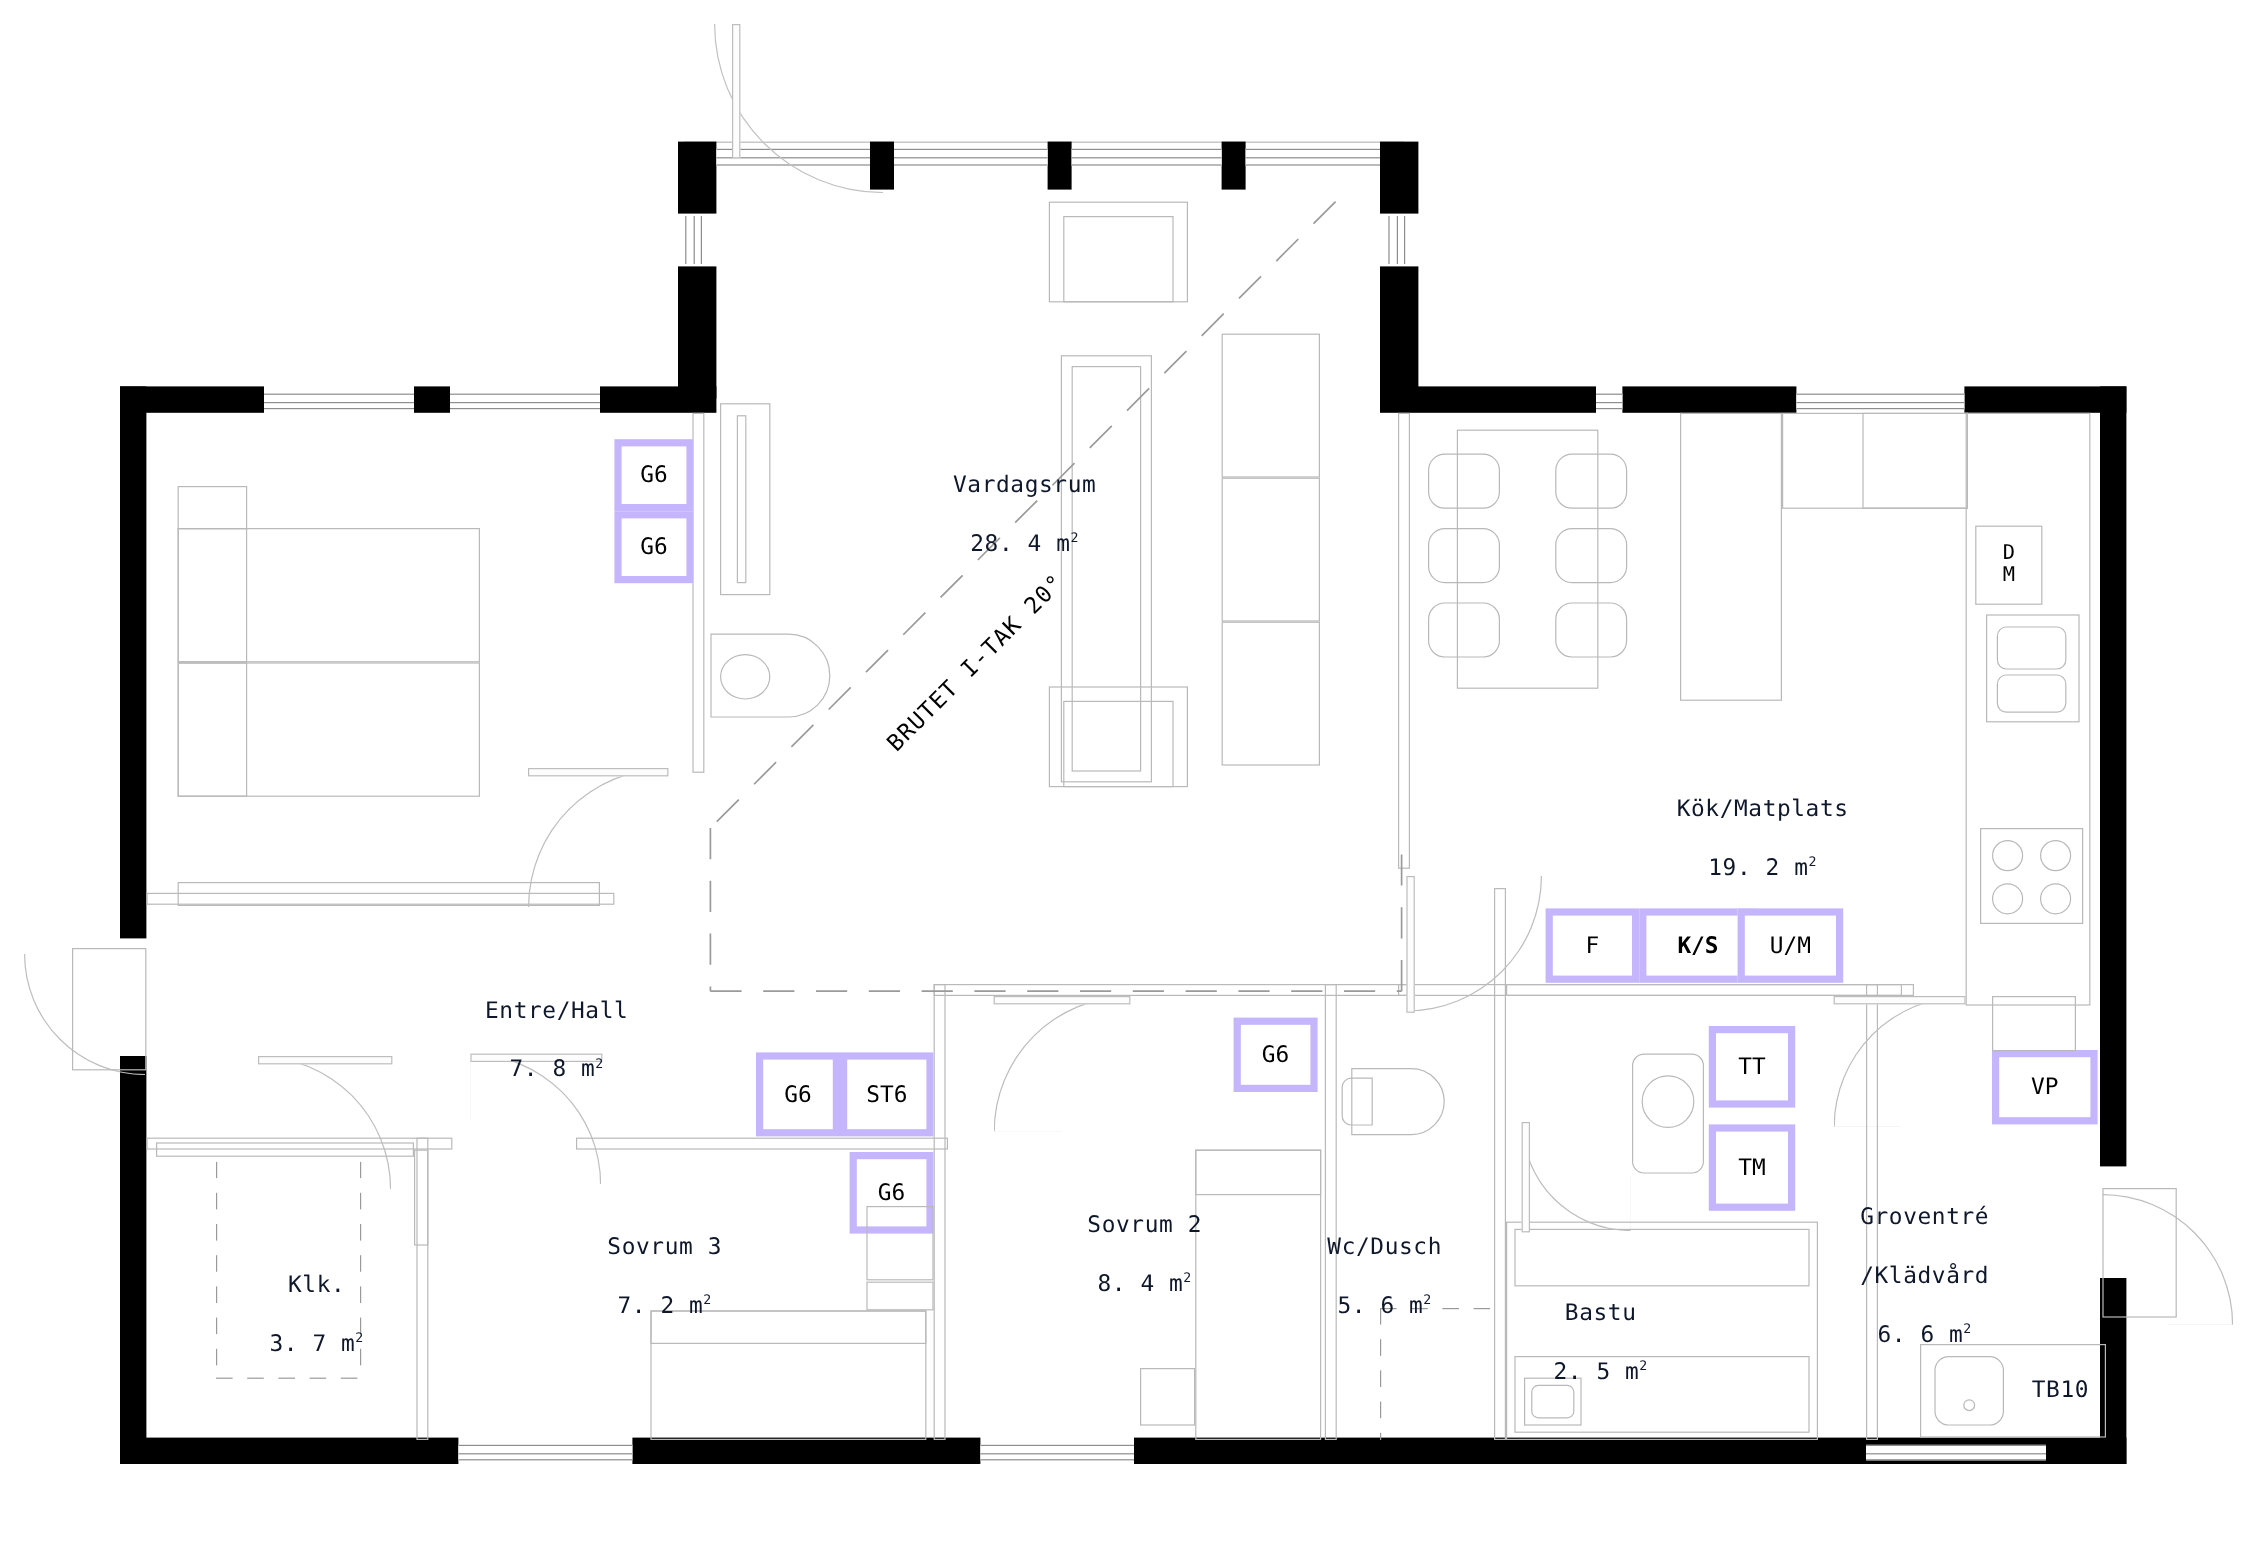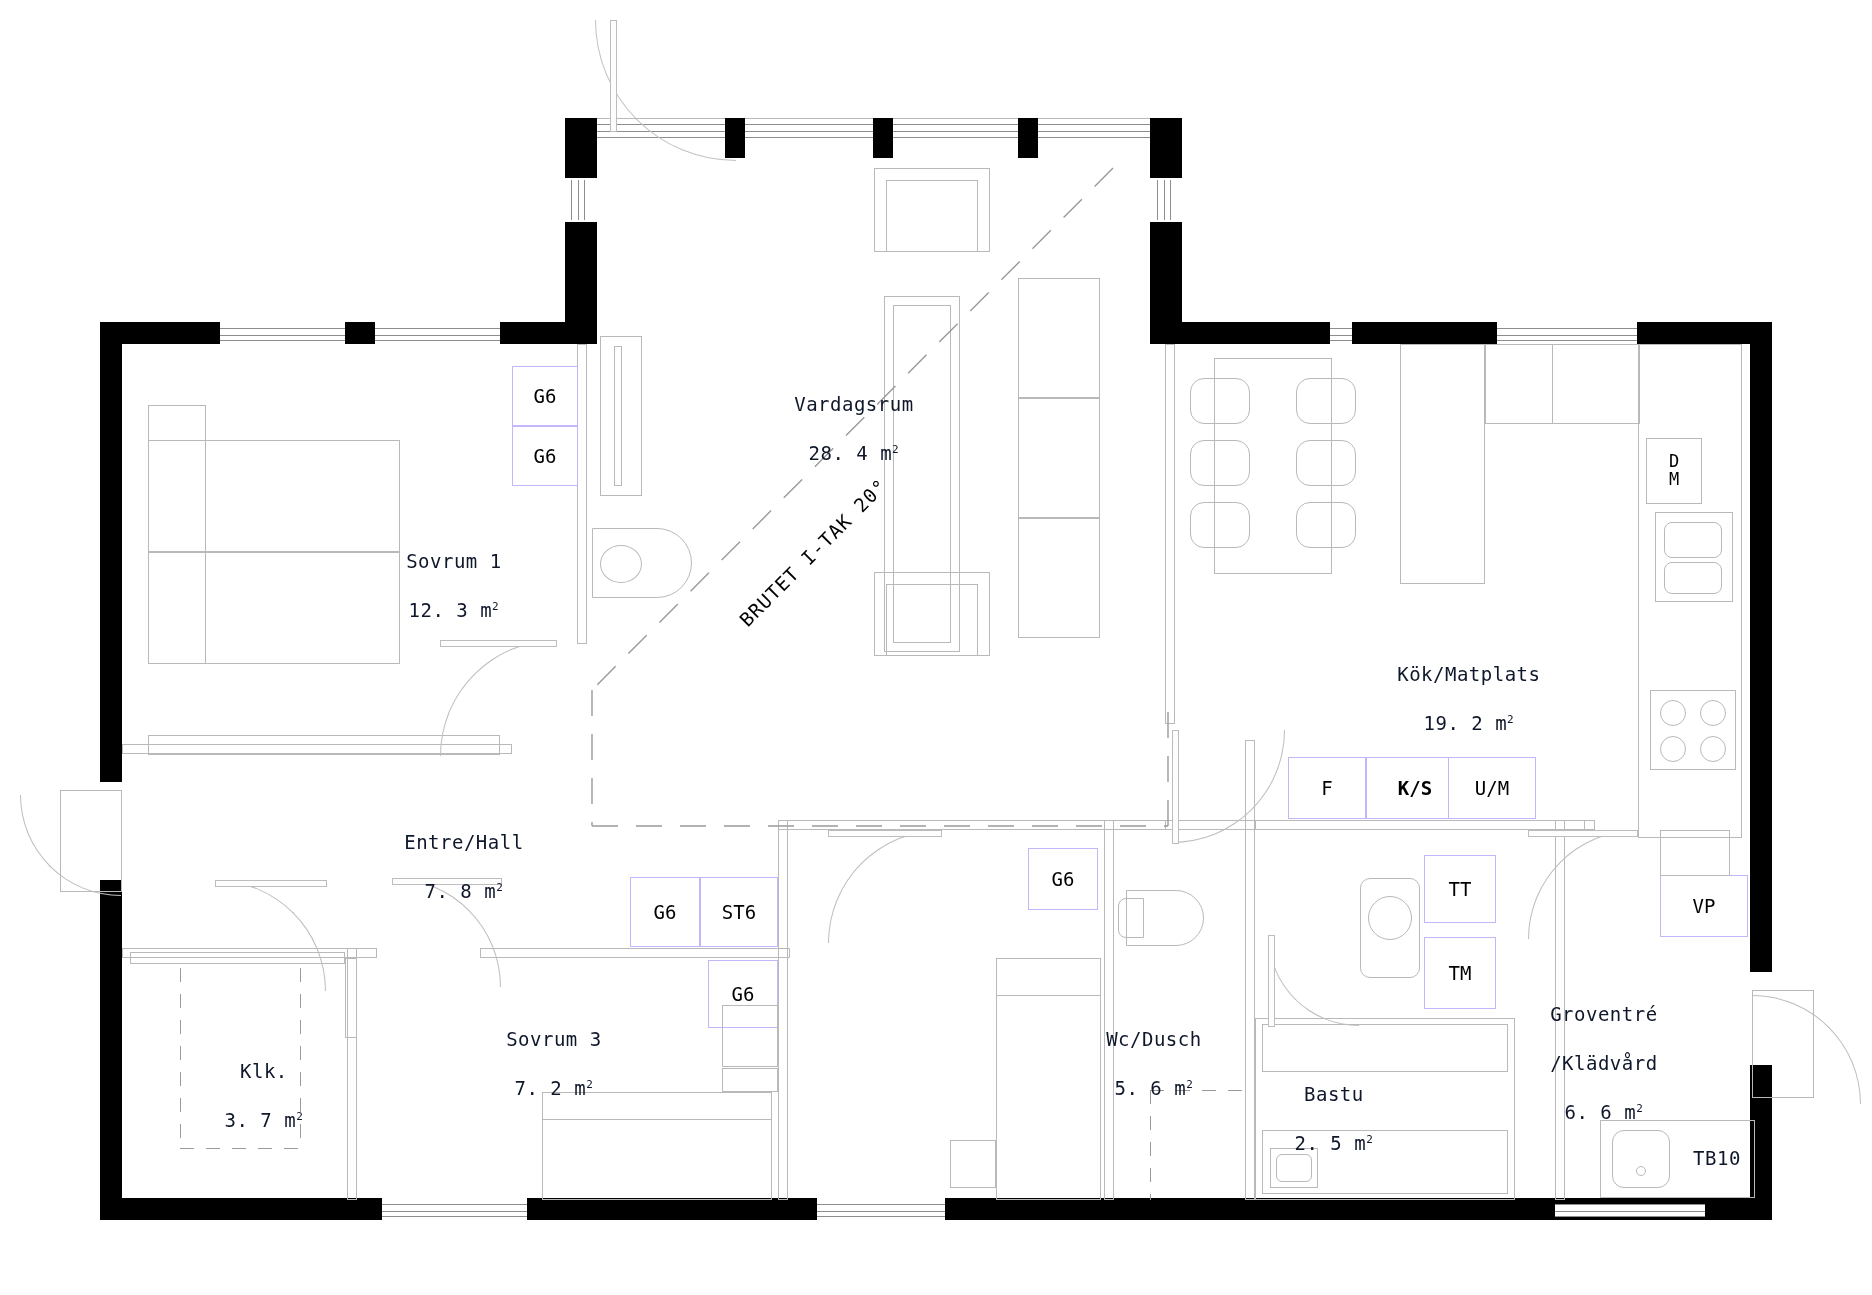--- a/index.html
+++ b/index.html
@@ -26,21 +26,21 @@
   
   .lbl{position:absolute;color:#0f172a;text-align:center;white-space:pre;line-height:1.28;
        font-family:"DejaVu Sans Mono","Liberation Mono",monospace;letter-spacing:.5px;}
   .room{font-size:19px;}
   .room .area{font-size:19px;}
   .sup{font-size:11px;vertical-align:super;}
   .cab{font-size:19px;}
   .tiny{font-size:17px;}
   .rot{position:absolute;font-size:19px;color:#000;white-space:nowrap;
        transform-origin:0 0;letter-spacing:1px;}
-  .box{position:absolute;border:1px solid #c4b5fd;box-sizing:border-box;
+  .box{position:absolute;border:6px solid #c4b5fd;box-sizing:border-box;
        display:flex;align-items:center;justify-content:center;color:#000;background:#fff;}
   .boxv{position:absolute;border:1px solid #b9b9b9;box-sizing:border-box;
         display:flex;flex-direction:column;align-items:center;justify-content:center;
         color:#000;background:#fff;line-height:1.05;}
   svg.ov{position:absolute;left:0;top:0;width:1872px;height:1295px;pointer-events:none;}
 </style>
 </head>
 <body>
 
 <div id="plan">
@@ -266,24 +266,20 @@
       <line x1="592" y1="826" x2="1168" y2="826"></line>
       <line x1="1168" y1="826" x2="1168" y2="700"></line>
     </g>
   </svg>
 
   <div class="lbl room" style="left:700px;top:368px;width:260px;">
     <span>Vardagsrum</span><br>
     <span class="area">28. 4 m</span><span class="sup">2</span>
   </div>
 
-  <div class="lbl room" style="left:300px;top:525px;width:260px;">
-    <span>Sovrum 1</span><br>
-    <span class="area">12. 3 m</span><span class="sup">2</span>
-  </div>
 
   <div class="lbl room" style="left:1310px;top:638px;width:270px;">
     <span>Kök/Matplats</span><br>
     <span class="area">19. 2 m</span><span class="sup">2</span>
   </div>
 
   <div class="lbl room" style="left:305px;top:806px;width:270px;">
     <span>Entre/Hall</span><br>
     <span class="area">7. 8 m</span><span class="sup">2</span>
   </div>
@@ -291,20 +287,24 @@
   <div class="lbl room" style="left:130px;top:1035px;width:220px;">
     <span>Klk.</span><br>
     <span class="area">3. 7 m</span><span class="sup">2</span>
   </div>
 
   <div class="lbl room" style="left:415px;top:1003px;width:230px;">
     <span>Sovrum 3</span><br>
     <span class="area">7. 2 m</span><span class="sup">2</span>
   </div>
 
+  <div class="lbl room" style="left:815px;top:985px;width:230px;">
+    <span>Sovrum 2</span><br>
+    <span class="area">8. 4 m</span><span class="sup">2</span>
+  </div>
 
   <div class="lbl room" style="left:1015px;top:1003px;width:230px;">
     <span>Wc/Dusch</span><br>
     <span class="area">5. 6 m</span><span class="sup">2</span>
   </div>
 
   <div class="lbl room" style="left:1200px;top:1058px;width:220px;">
     <span>Bastu</span><br>
     <span class="area">2. 5 m</span><span class="sup">2</span>
   </div>

